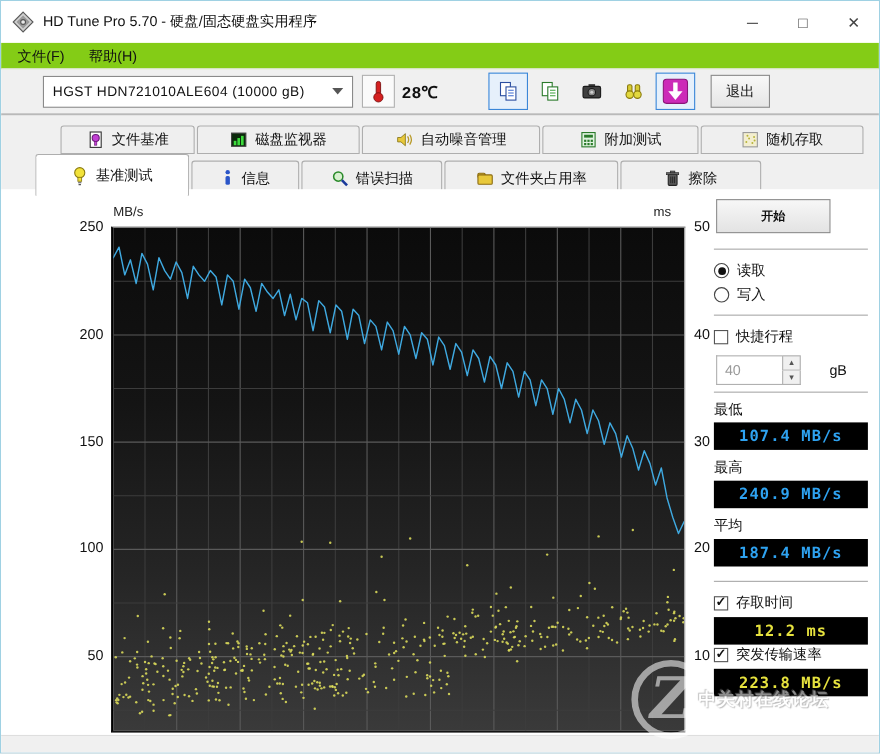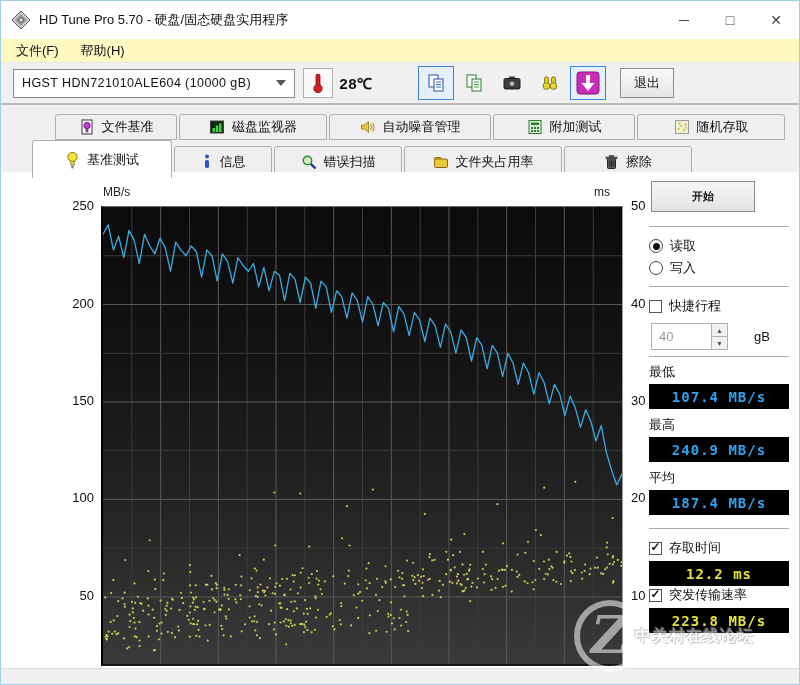--- a/index.html
+++ b/index.html
@@ -8,26 +8,26 @@
   .win { position:relative; width:800px; height:685px; background:#fff; border:1px solid #9fd1e3; overflow:hidden; }
 
   
   .titlebar { position:absolute; left:0; top:0; width:100%; height:38px; background:#fff; display:flex; align-items:center; }
   .app-icon { width:20px; height:20px; margin-left:10px; }
   .title-text { font-size:13px; color:#111; margin-left:8px; }
   .win-controls { margin-left:auto; display:flex; height:38px; }
   .wc-btn { width:46px; height:38px; display:flex; align-items:center; justify-content:center; font-size:14px; color:#444; cursor:default; }
 
   
-  .menubar { position:absolute; left:0; top:38px; width:100%; height:24px; background:#fef9c3; display:flex; align-items:center; font-size:13px; color:#111; border-bottom:1px solid #e9e9e9; }
+  .menubar { position:absolute; left:0; top:38px; width:100%; height:24px; background:#84cc16; display:flex; align-items:center; font-size:13px; color:#111; border-bottom:1px solid #e9e9e9; }
   .menu-item { padding:3px 10px; margin-left:2px; }
   .menu-item:first-child { margin-left:5px; }
 
   
-  .toolbar { position:absolute; left:0; top:62px; width:100%; height:42px; background:#f0f0f0; border-bottom:2px solid #b9b9b9; display:flex; align-items:center; }
+  .toolbar { position:absolute; left:0; top:62px; width:100%; height:42px; background:#f0f0f0; border-bottom:2px solid #b9b9b9; display:flex; align-items:center;padding-left:26px; }
   .drive-select { width:282px; height:29px; margin-left:12px; background:#fff; border:1px solid #8a8a8a; display:flex; align-items:center; font-size:12.5px; color:#111; padding:0 8px; letter-spacing:.4px; }
   .drive-select .chev { margin-left:auto; width:0; height:0; border-left:5px solid transparent; border-right:5px solid transparent; border-top:6px solid #555; }
   .thermo-btn { width:30px; height:30px; margin-left:8px; background:#fafafa; border:1px solid #b0b0b0; display:flex; align-items:center; justify-content:center; }
   .temp-text { font-size:15px; font-weight:bold; color:#111; margin-left:6px;font-family:Liberation Mono, monospace; }
   .tool-group { display:flex; margin-left:46px; gap:2px; }
   .tool-btn { width:36px; height:34px; background:#f0f0f0; border:1px solid transparent; display:flex; align-items:center; justify-content:center; }
   .tool-btn.sel { border:1px solid #3a86d8; background:#e6f0fb; }
   .exit-btn { width:54px; height:30px; margin-left:14px; border:1px solid #8a8a8a; background:linear-gradient(#f8f8f8,#e6e6e6); font-size:13px; color:#111; display:flex; align-items:center; justify-content:center; }
 
   

